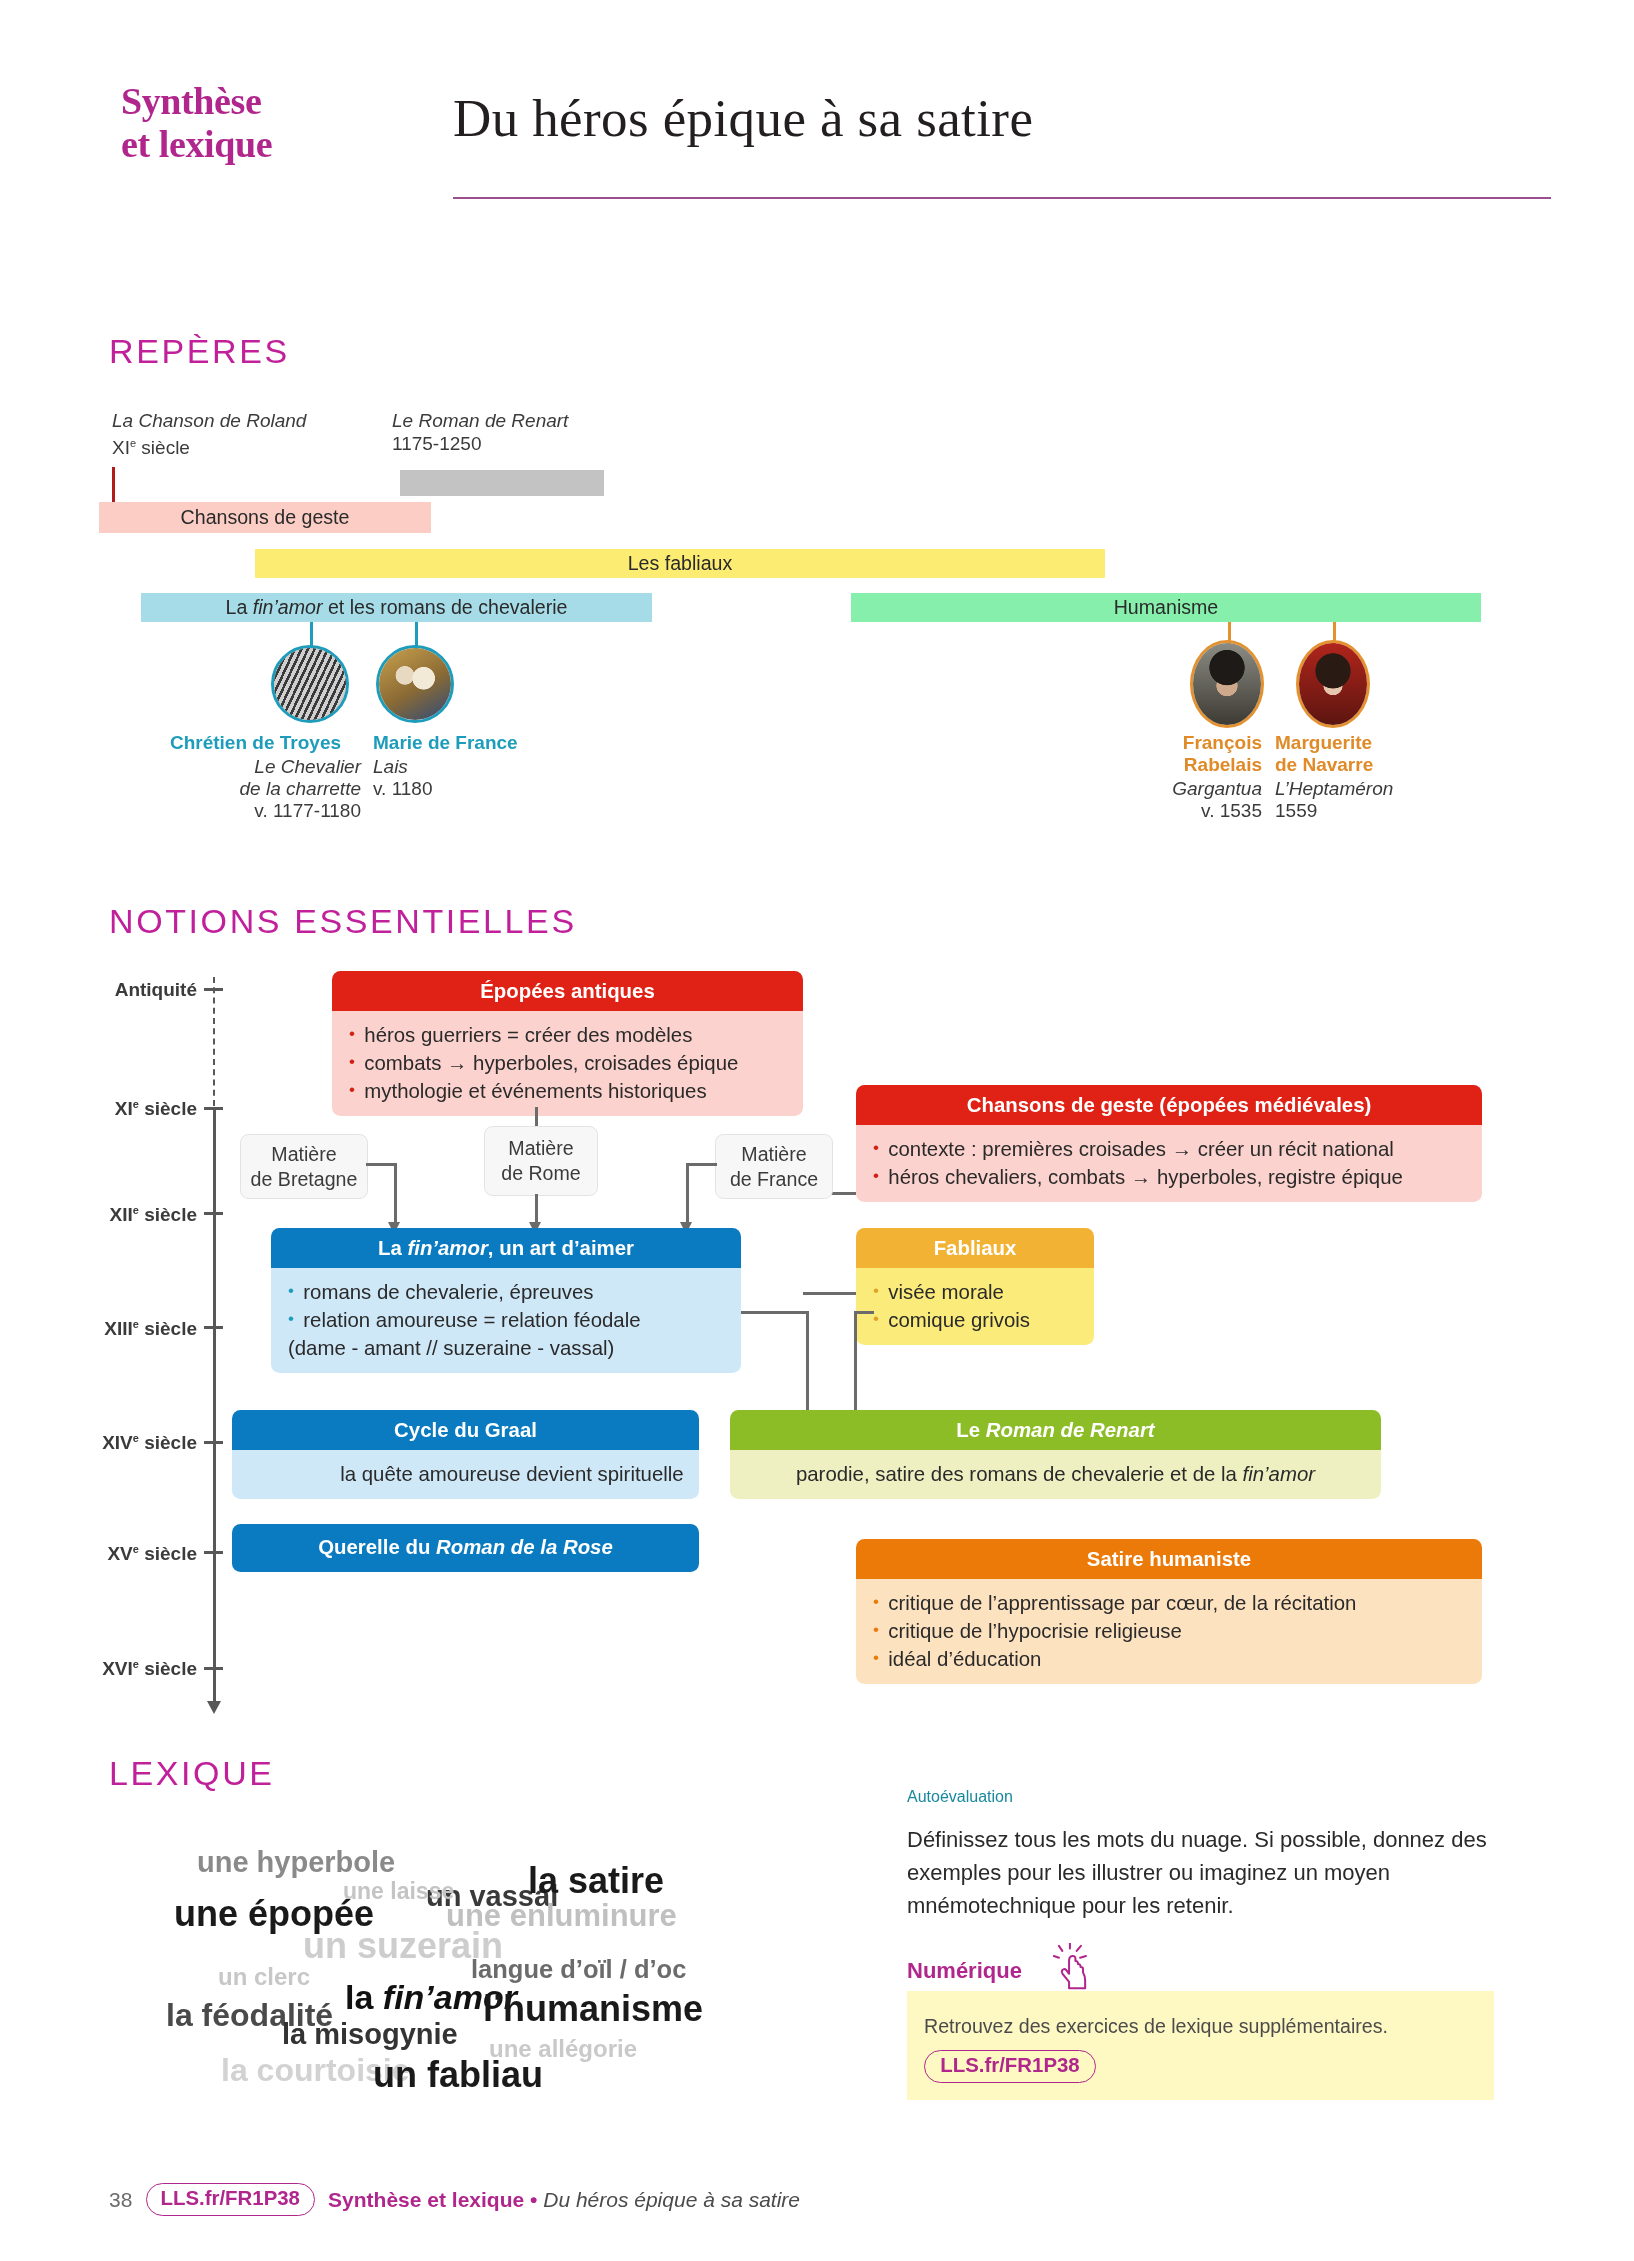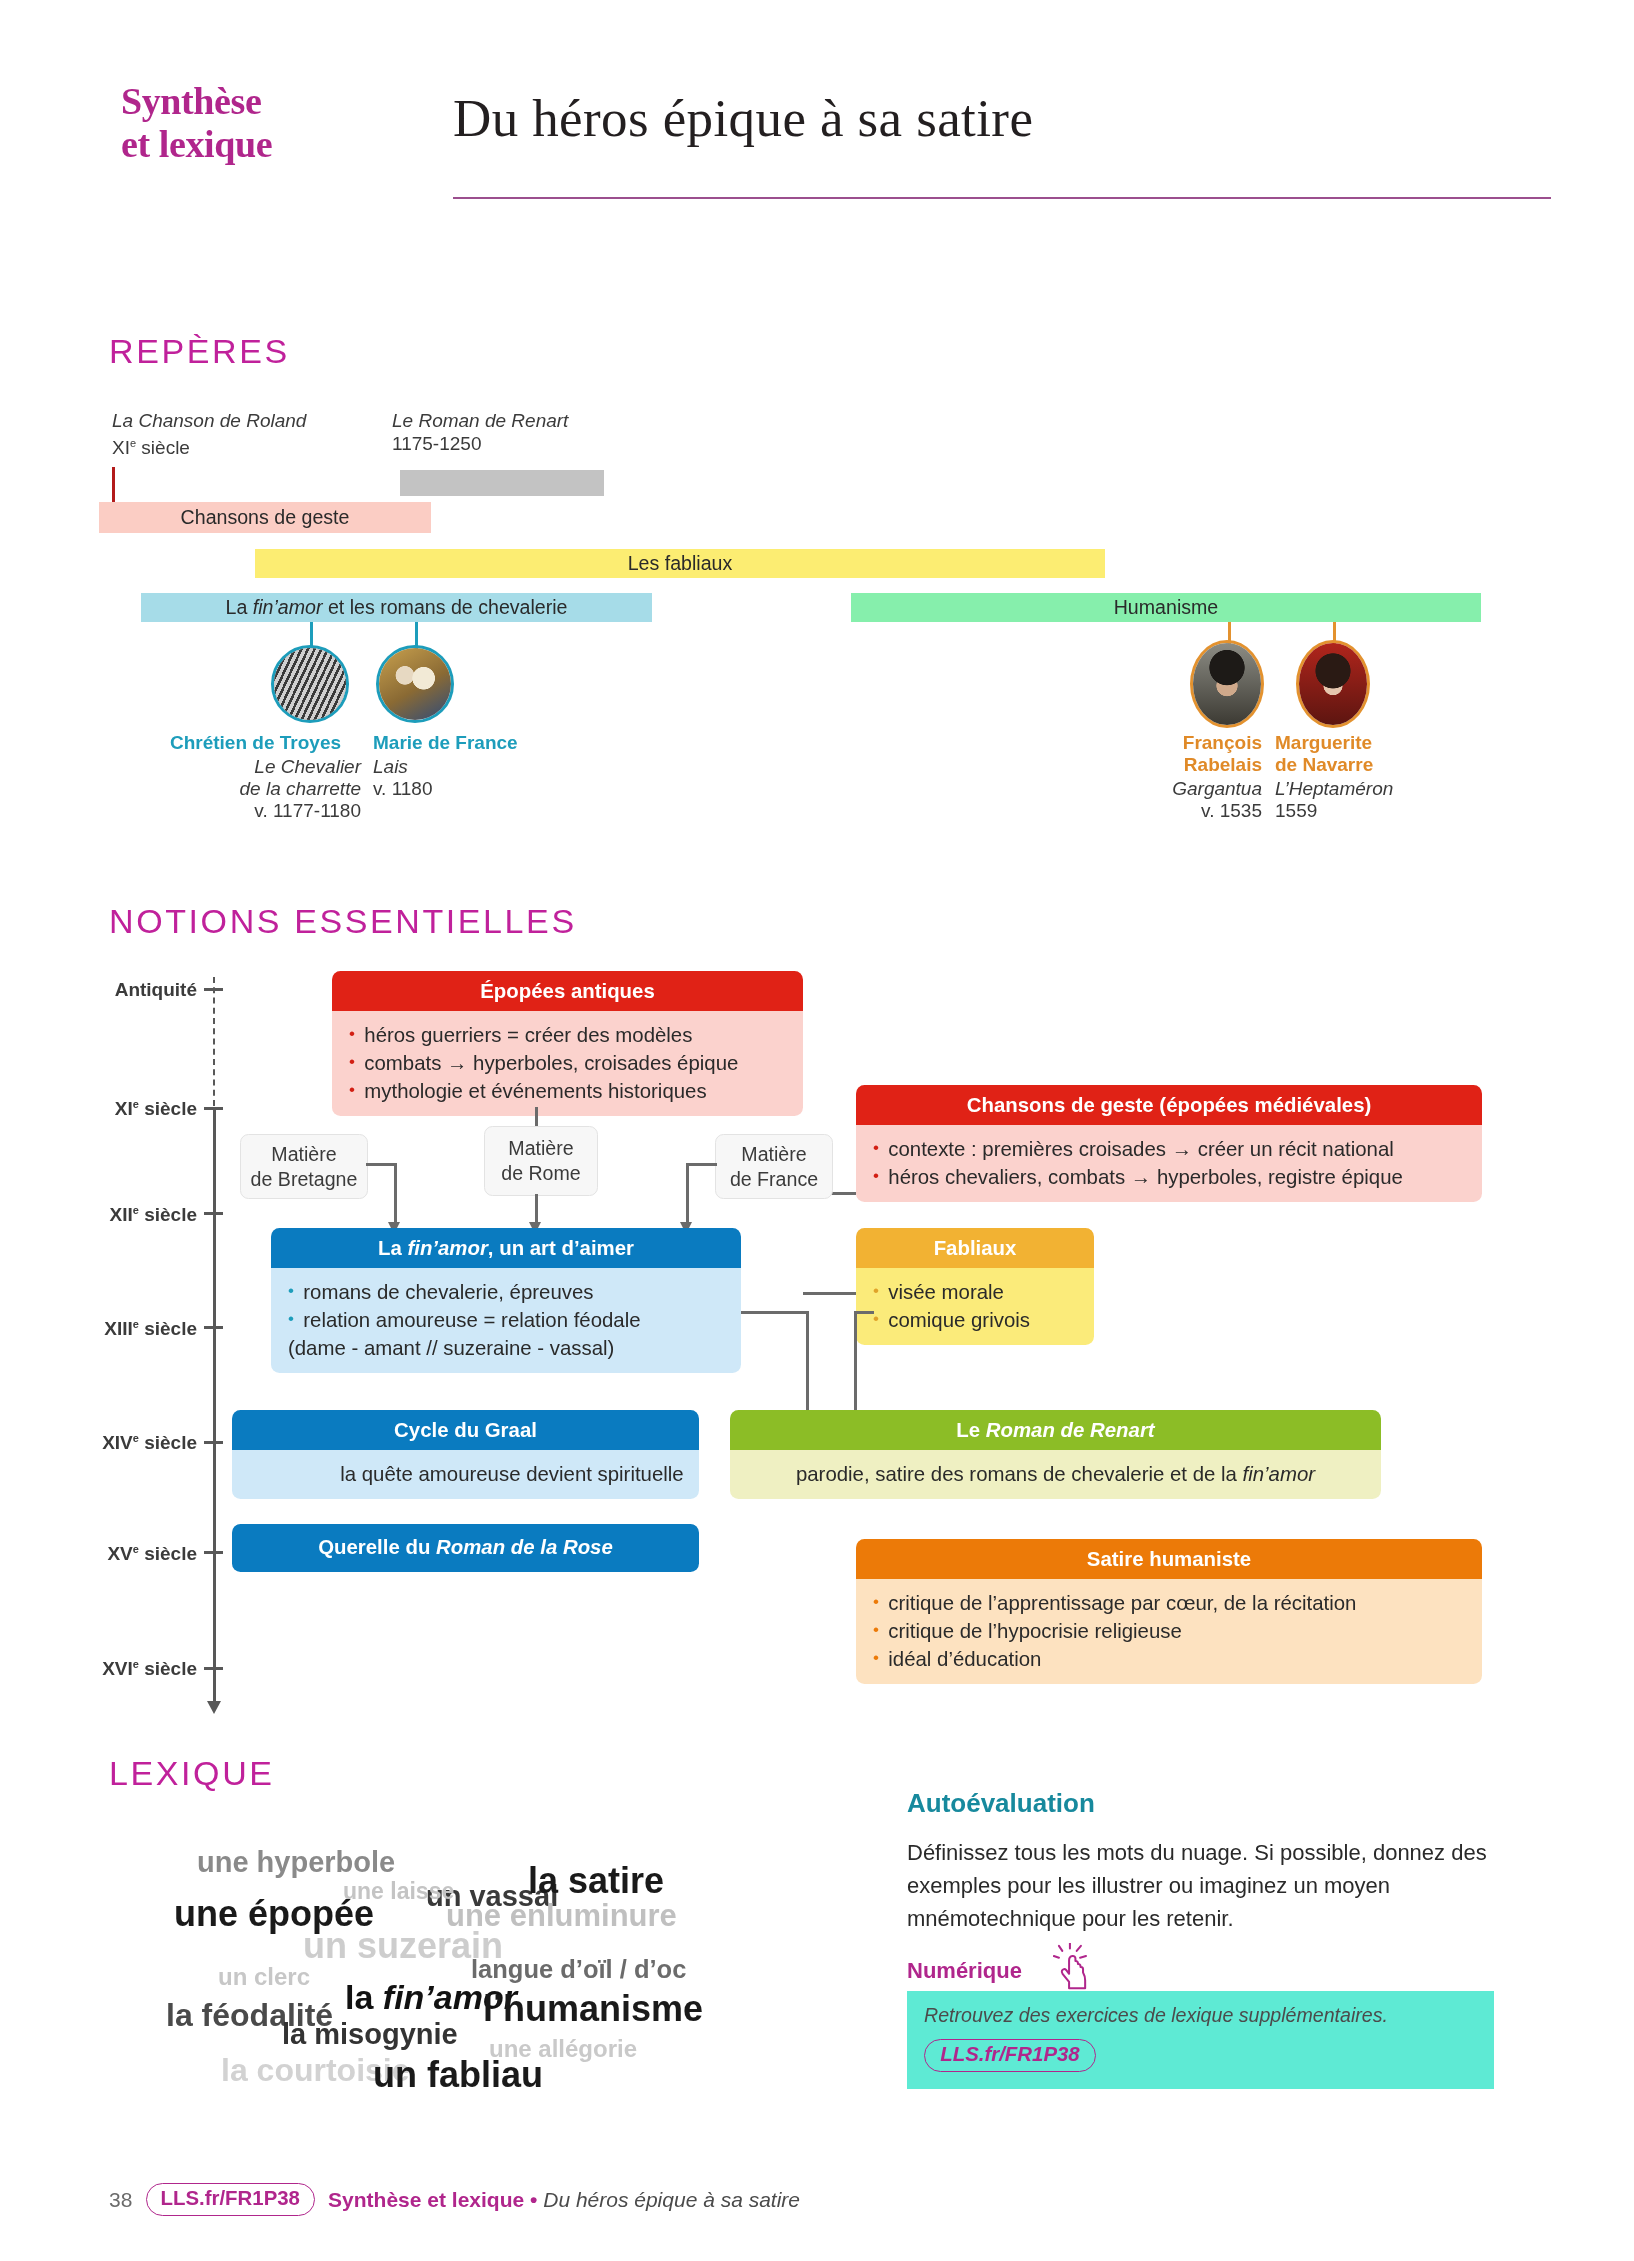--- a/index.html
+++ b/index.html
@@ -121,24 +121,24 @@
   .conn{position:absolute;background:#6b6b6b;}
   .conn-arrow{position:absolute;width:0;height:0;border-left:6.8px solid transparent;
     border-right:6.8px solid transparent;border-top:12px solid #6b6b6b;}
 
   
   .cloud{position:absolute;left:0;top:0;width:902px;height:358px;}
   .w{position:absolute;white-space:nowrap;font-weight:700;line-height:1;}
   .w i{font-style:italic;}
 
   .auto{position:absolute;left:907px;top:1788px;width:587px;}
-  .auto-h{color:#17899d;font-weight:700;font-size:26px;}
+  .auto-h{color:#17899d;font-weight:400;font-size:16px;}
   .auto-p{margin-top:17px;font-size:22px;line-height:33px;color:#2a2a2a;}
   .num-h{color:#b0268c;font-weight:700;font-size:22px;}
-  .num-box{background:#5eead4;padding:13px 17px 17px;margin-top:6.8px;font-style:italic;}
+  .num-box{background:#fef9c3;padding:24px 17px 17px;margin-top:6.8px;}
   .num-box p{margin:0;font-size:19.6px;color:#4b4b4b;}
   .pill{
     display:inline-block;border:1.7px solid #b0268c;border-radius:19px;
     color:#b0268c;font-weight:700;font-size:20.4px;padding:3.4px 15.3px 5.1px;margin-top:12px;
   }
 
   
   .footer{position:absolute;left:109px;top:2180px;width:1430px;height:39px;
     display:flex;align-items:center;gap:13.6px;}
   .f-page{font-size:21px;color:#6b6b6b;}

